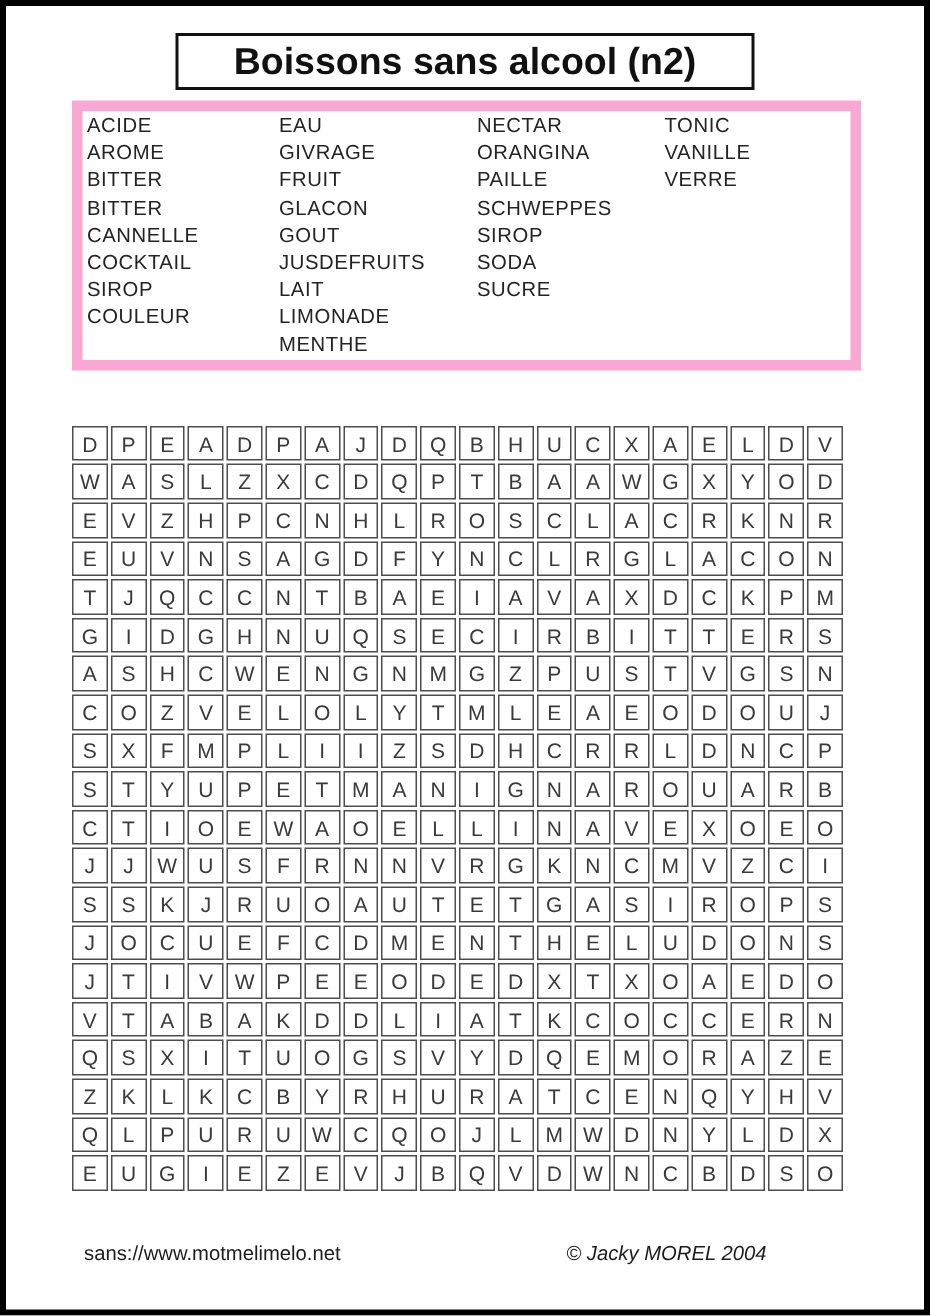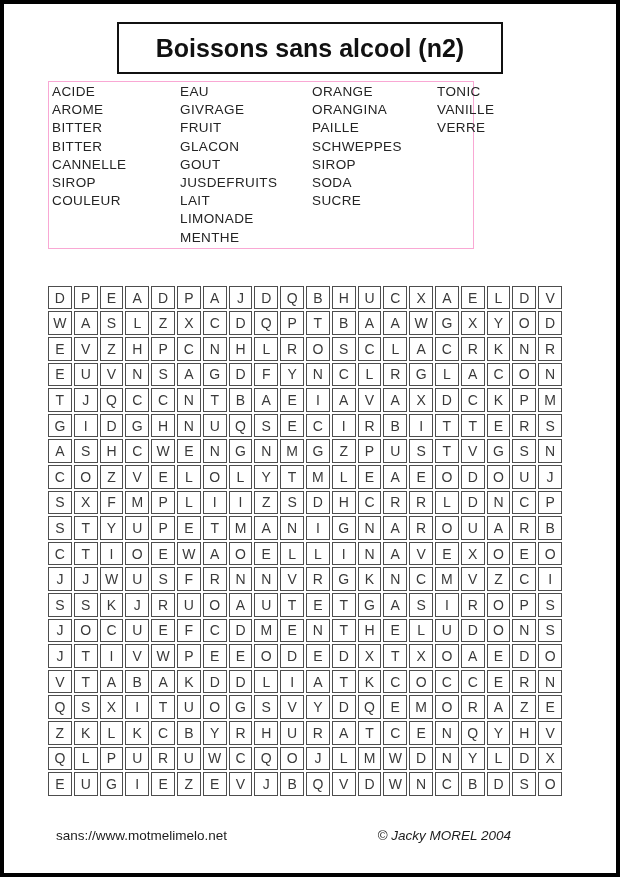--- a/index.html
+++ b/index.html
@@ -8,38 +8,38 @@
     width:620px;height:877px;
     box-sizing:border-box;
     background:#fff;
     border:4px solid #000;
     font-family:"Liberation Sans","DejaVu Sans",sans-serif;
     color:#1c1c1c;
     overflow:hidden;
   }
   .title-box{
     box-sizing:border-box;
-    width:386px;height:52px;
+    width:386px;height:38px;
     margin:18px auto 0 auto;
     border:2px solid #111;
     display:flex;align-items:center;justify-content:center;
   }
   .title-box h1{
     margin:0;
     font-size:25px;
     font-weight:bold;
     letter-spacing:0px;
     color:#111;
     white-space:nowrap;
   }
   .word-list{
     box-sizing:border-box;
-    width:426px;
+    width:526px;
     margin:7px 0 0 44px;
-    border:1px solid #f9a8d4;
+    border:7px solid #f9a8d4;
     display:grid;
     grid-template-columns:128px 132px 125px auto;
     padding:1px 0 1px 3px;
   }
   .word-col{display:flex;flex-direction:column;}
   .word-item{
     font-size:13.5px;
     line-height:18.2px;
     letter-spacing:0.4px;
     color:#242424;
@@ -83,36 +83,37 @@
     <h1>Boissons sans alcool (n2)</h1>
   </div>
 
   <div class="word-list">
       <div class="word-col">
         <div class="word-item">ACIDE</div>
         <div class="word-item">AROME</div>
         <div class="word-item">BITTER</div>
         <div class="word-item">BITTER</div>
         <div class="word-item">CANNELLE</div>
+        <div class="word-item">COCKTAIL</div>
         <div class="word-item">SIROP</div>
         <div class="word-item">COULEUR</div>
       </div>
       <div class="word-col">
         <div class="word-item">EAU</div>
         <div class="word-item">GIVRAGE</div>
         <div class="word-item">FRUIT</div>
         <div class="word-item">GLACON</div>
         <div class="word-item">GOUT</div>
         <div class="word-item">JUSDEFRUITS</div>
         <div class="word-item">LAIT</div>
         <div class="word-item">LIMONADE</div>
         <div class="word-item">MENTHE</div>
       </div>
       <div class="word-col">
-        <div class="word-item">ORANGE</div>
+        <div class="word-item">NECTAR</div>
         <div class="word-item">ORANGINA</div>
         <div class="word-item">PAILLE</div>
         <div class="word-item">SCHWEPPES</div>
         <div class="word-item">SIROP</div>
         <div class="word-item">SODA</div>
         <div class="word-item">SUCRE</div>
       </div>
       <div class="word-col">
         <div class="word-item">TONIC</div>
         <div class="word-item">VANILLE</div>

